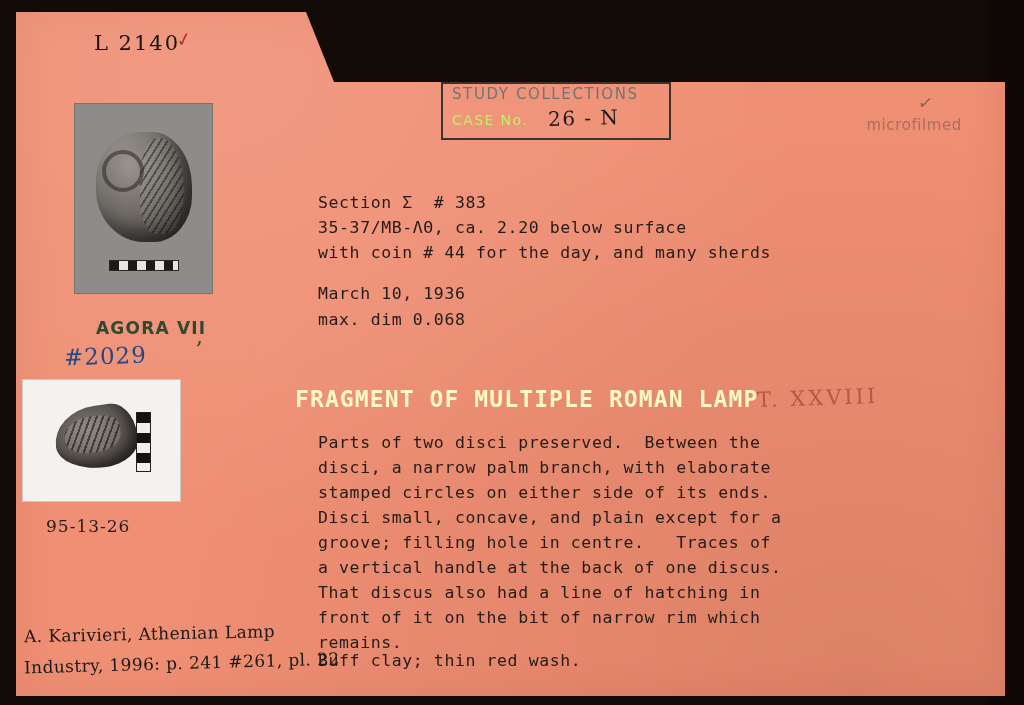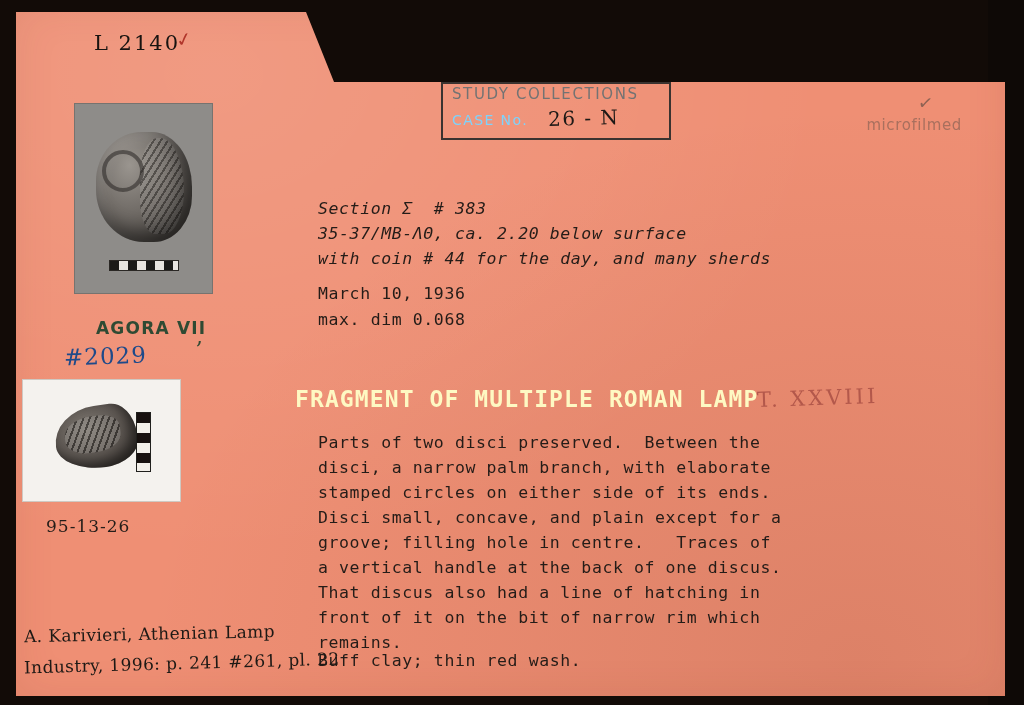--- a/index.html
+++ b/index.html
@@ -100,21 +100,21 @@
     letter-spacing: 1.6px;
     color: #737373;
   }
   #stamp-line2 {
     position: absolute;
     left: 452px;
     top: 112px;
     font-family: "DejaVu Sans", sans-serif;
     font-size: 14px;
     letter-spacing: 1.4px;
-    color: #7dd3fc;
+    color: #bef264;
   }
   #stamp-case-value {
     position: absolute;
     left: 548px;
     top: 106px;
     font-family: "DejaVu Serif", serif;
     font-size: 20px;
     letter-spacing: 1.5px;
     color: #1d1916;
     transform: rotate(-1.5deg);
@@ -274,22 +274,21 @@
     font-size: 17px;
     letter-spacing: 1px;
     color: #241d19;
     margin-top: 12px;
   }
 
   
   #typed-block {
     position: absolute;
     left: 318px;
-    top: 196px;
-    font-style: italic;
+    top: 190px;
   }
   #typed-para2 {
     position: absolute;
     left: 318px;
     top: 281px;
   }
   #typed-para3 {
     position: absolute;
     left: 318px;
     top: 307px;

